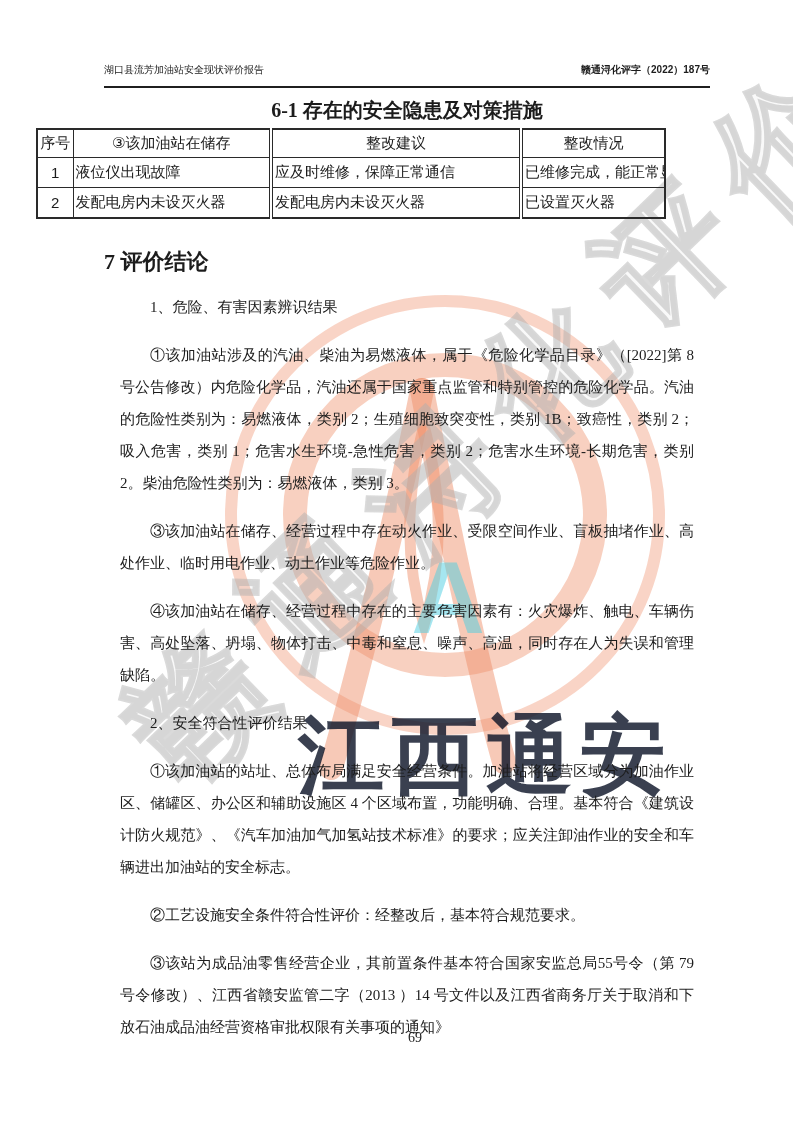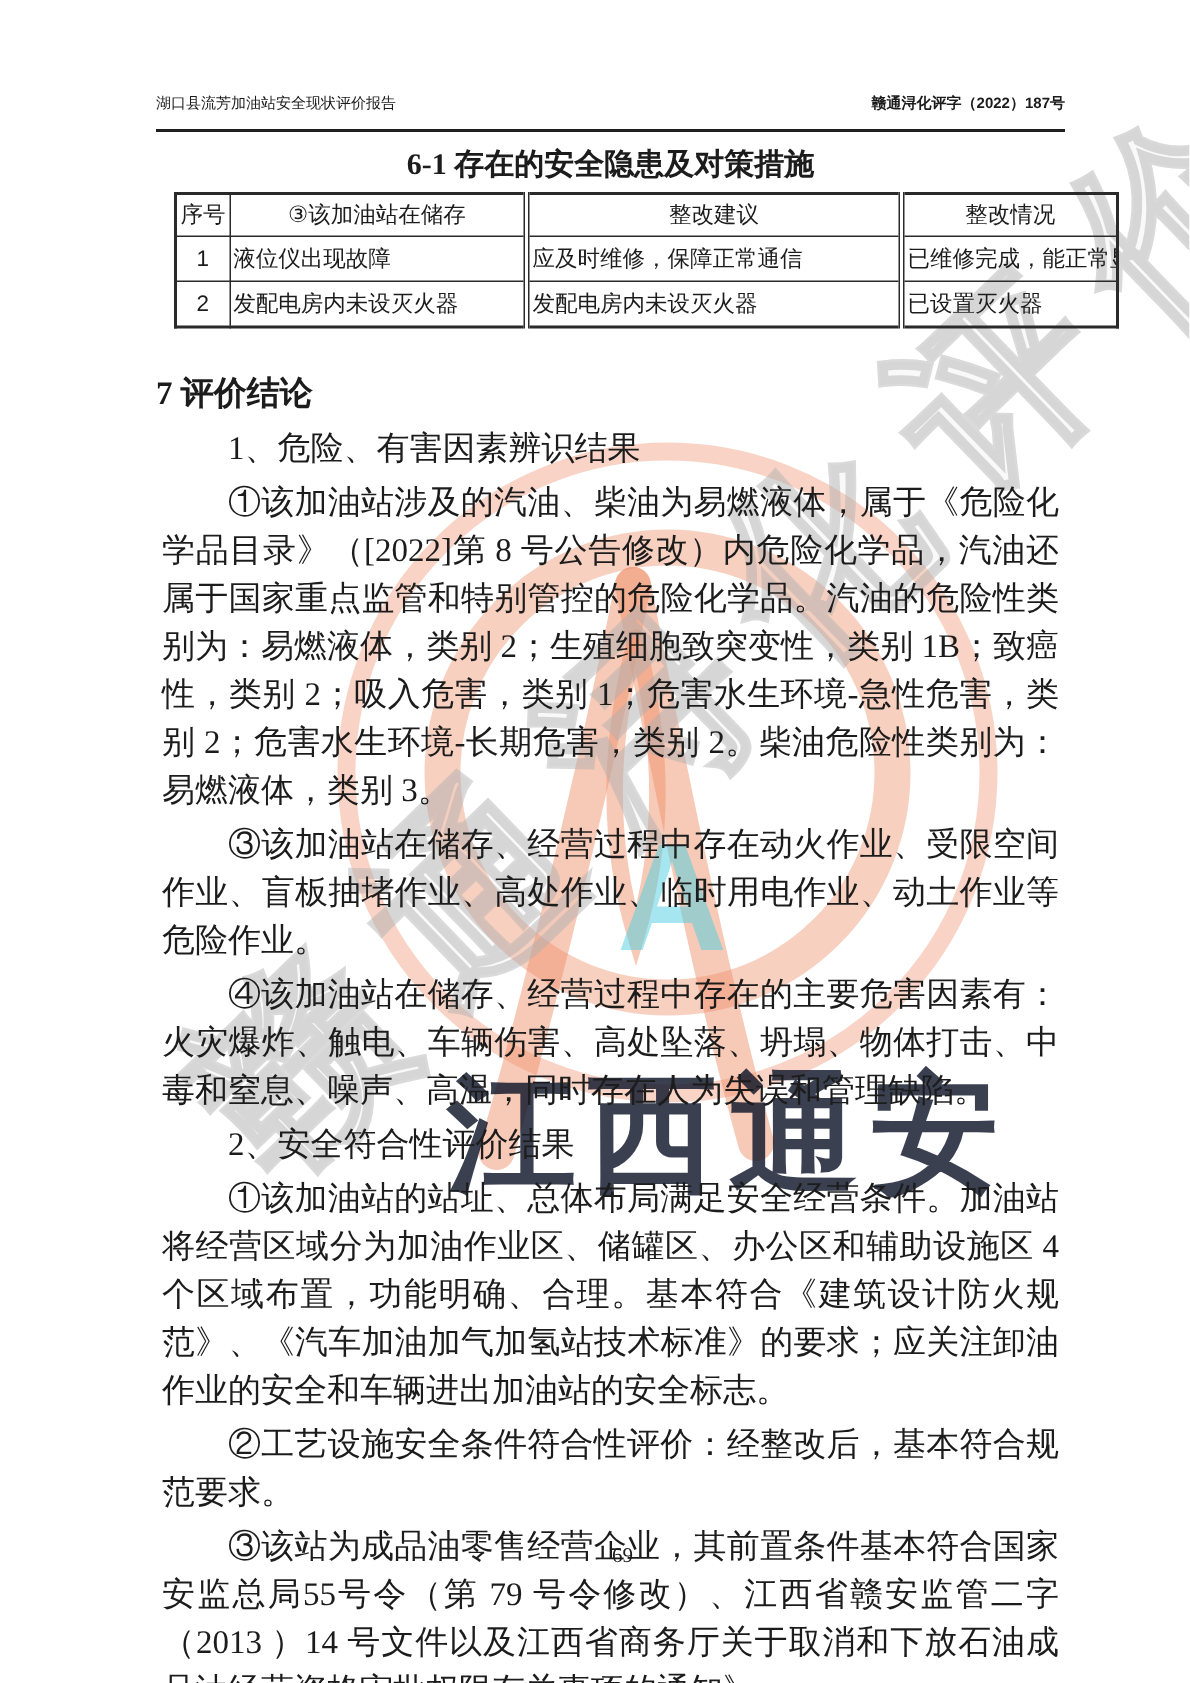--- a/index.html
+++ b/index.html
@@ -38,21 +38,21 @@
     font-family:"Liberation Sans","DejaVu Sans",sans-serif;
     font-size:10px;line-height:20px;
   }
   .hdr .right{font-weight:bold;}
   .caption{
     margin:10px 83px 6px 104px;
     text-align:center;font-weight:bold;font-size:20px;line-height:24px;
     font-family:"Liberation Serif",serif;
   }
   table.hz{
-    margin-left:116px;
+    margin-left:36px;
     width:628px;
     border-collapse:collapse;
     table-layout:fixed;
     font-family:"Liberation Sans","DejaVu Sans",sans-serif;
     font-size:15px;
     border-radius:17px;
   }
   table.hz th,table.hz td{
     border:1px solid #2a2a2a;
     padding:2px 2px;
@@ -64,22 +64,22 @@
   table.hz td{height:25px;}
   table.hz .dbl{border-left:4px double #2a2a2a;}
   table.hz .num{text-align:center;}
   .h7{
     margin:30px 83px 0 104px;
     font-size:22px;font-weight:bold;line-height:26px;
     font-family:"Liberation Serif",serif;
   }
   .body-text{margin:8px 83px 0 104px;}
   .body-text p{
-    margin:4px;
-    font-size:22px;line-height:32px;
+    margin:16px;
+    font-size:15px;line-height:32px;
     text-align:justify;text-indent:2em;
     font-family:"Liberation Serif","DejaVu Serif",serif;
   }
   .pagenum{
     position:absolute;left:408px;top:1030px;
     font-size:14px;font-family:"Liberation Serif",serif;
   }
 </style>
 </head>
 <body>

